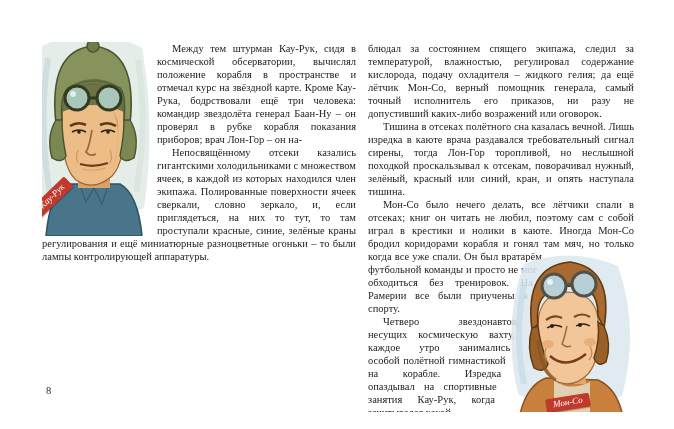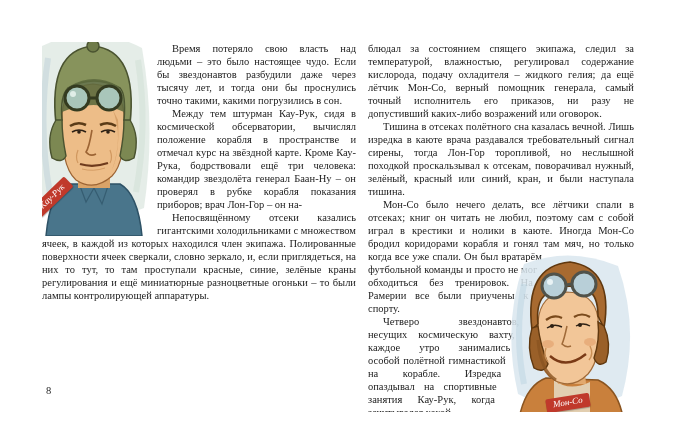--- a/index.html
+++ b/index.html
@@ -128,21 +128,20 @@
         <circle cx="80" cy="116" r="1.8" fill="#2d2014"></circle>
         <path d="M64,114 Q61,132 58,136 Q62,141 68,138" stroke="#9c6434" stroke-width="1.6" fill="none"></path>
         <path d="M52,148 Q65,152 80,147" stroke="#6e3a1c" stroke-width="2.2" fill="none"></path>
         <path d="M54,153 Q65,156 77,152" stroke="#c98f55" stroke-width="1" fill="none" opacity="0.7"></path>
         <path d="M50,134 Q47,142 50,147" stroke="#c98f55" stroke-width="1.2" fill="none" opacity="0.8"></path>
         <path d="M82,134 Q85,142 82,147" stroke="#c98f55" stroke-width="1.2" fill="none" opacity="0.8"></path>
       </svg>
       <span class="ribbon ribbon-kau">Кау-Рук</span>
     </div>
 
-      <p class="para indent">Время потеряло свою власть над людьми – это было настоящее чудо. Если бы звездонавтов разбудили даже через тысячу лет, и тогда они бы проснулись точно такими, какими погрузились в сон.</p>
       <p class="para indent">Между тем штурман Кау-Рук, сидя в космической обсерватории, вычислял положение корабля в пространстве и отмечал курс на звёздной карте. Кроме Кау-Рука, бодрствовали ещё три человека: командир звездолёта генерал Баан-Ну – он проверял в рубке корабля показания приборов; врач Лон-Гор – он на-</p>
       <p class="para indent">Непосвящённому отсеки казались гигантскими холодильниками с множеством ячеек, в каждой из которых находился член экипажа. Полированные поверхности ячеек сверкали, словно зеркало, и, если приглядеться, на них то тут, то там проступали красные, синие, зелёные краны регулирования и ещё миниатюрные разноцветные огоньки – то были лампы контролирующей аппаратуры.</p>
     </div>
 
   <div class="page-text page-right">
     <div class="spacer-right"></div>
     <div class="ill-right">
       <svg width="150" height="180" viewBox="0 0 150 180">
         <path d="M30,20 Q8,80 24,150 Q75,178 128,152 Q146,85 124,22 Q76,2 30,20 Z" fill="#d9e6ef" opacity="0.85"></path>
         <path d="M30,40 Q20,90 30,140" stroke="#bcd4e2" stroke-width="6" fill="none" opacity="0.5"></path>
@@ -168,19 +167,19 @@
         <path d="M52,104 Q49,112 54,118" stroke="#c98f55" stroke-width="1.4" fill="none"></path>
         <path d="M96,102 Q100,110 95,116" stroke="#c98f55" stroke-width="1.4" fill="none"></path>
         <ellipse cx="54" cy="100" rx="6" ry="4" fill="#e09a66" opacity="0.55"></ellipse>
         <ellipse cx="96" cy="98" rx="6" ry="4" fill="#e09a66" opacity="0.55"></ellipse>
         <path d="M44,96 Q46,126 62,136" stroke="#8a5420" stroke-width="3" fill="none" opacity="0.8"></path>
       </svg>
       <span class="ribbon ribbon-mon">Мон-Со</span>
     </div>
 
   <p class="para">блюдал за состоянием спящего экипажа, следил за температурой, влажностью, регулировал содержание кислорода, подачу охладителя – жидкого гелия; да ещё лётчик Мон-Со, верный помощник генерала, самый точный исполнитель его приказов, ни разу не допустивший каких-либо возражений или оговорок.</p>
-      <p class="para indent">Тишина в отсеках полётного сна казалась вечной. Лишь изредка в каюте врача раздавался требовательный сигнал сирены, тогда Лон-Гор торопливой, но неслышной походкой проскальзывал к отсекам, поворачивал нужный, зелёный, красный или синий, кран, и были наступала тишина.</p>
+      <p class="para indent">Тишина в отсеках полётного сна казалась вечной. Лишь изредка в каюте врача раздавался требовательный сигнал сирены, тогда Лон-Гор торопливой, но неслышной походкой проскальзывал к отсекам, поворачивал нужный, зелёный, красный или синий, кран, и опять наступала тишина.</p>
       <p class="para indent">Мон-Со было нечего делать, все лётчики спали в отсеках; книг он читать не любил, поэтому сам с собой играл в крестики и нолики в каюте. Иногда Мон-Со бродил коридорами корабля и гонял там мяч, но только когда все уже спали. Он был вратарём футбольной команды и просто не мог обходиться без тренировок. На Рамерии все были приучены к спорту.</p>
       <p class="para indent">Четверо звездонавтов, несущих космическую вахту, каждое утро занимались особой полётной гимнастикой на корабле. Изредка опаздывал на спортивные занятия Кау-Рук, когда зачитывался какой-</p>
     </div>
 
   <div class="page-number">8</div>
 </div>
 
 </body></html>

